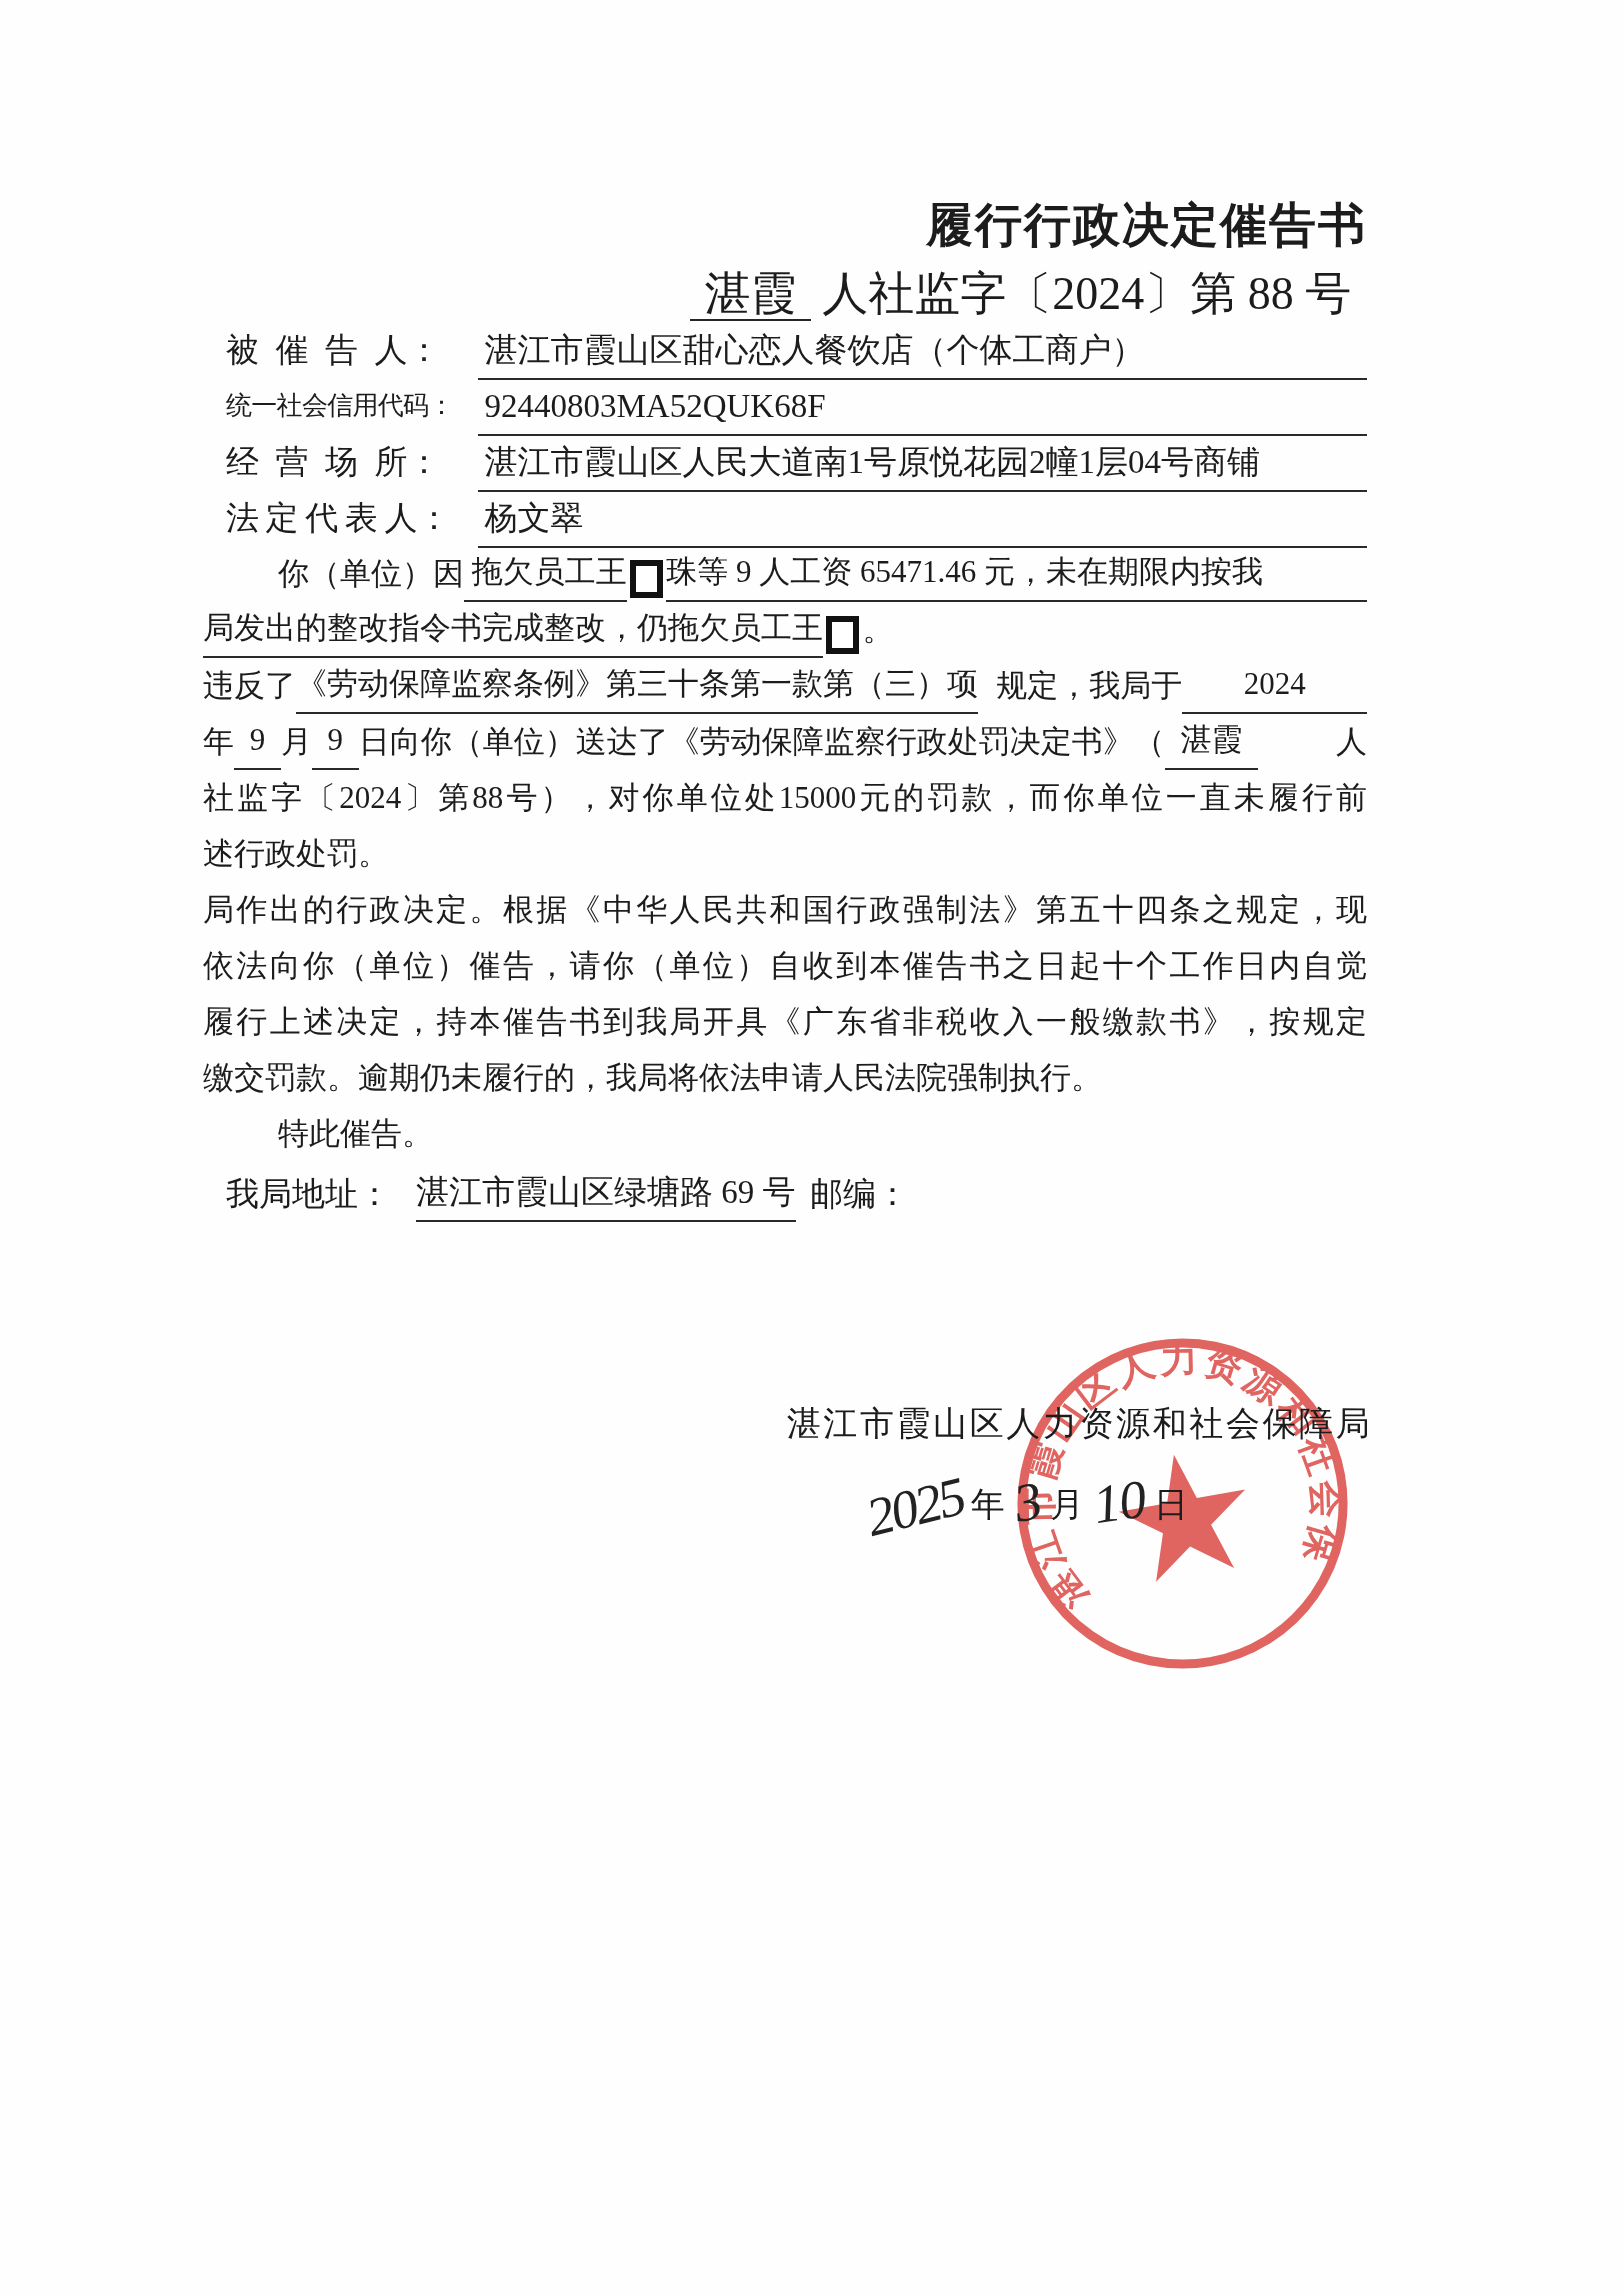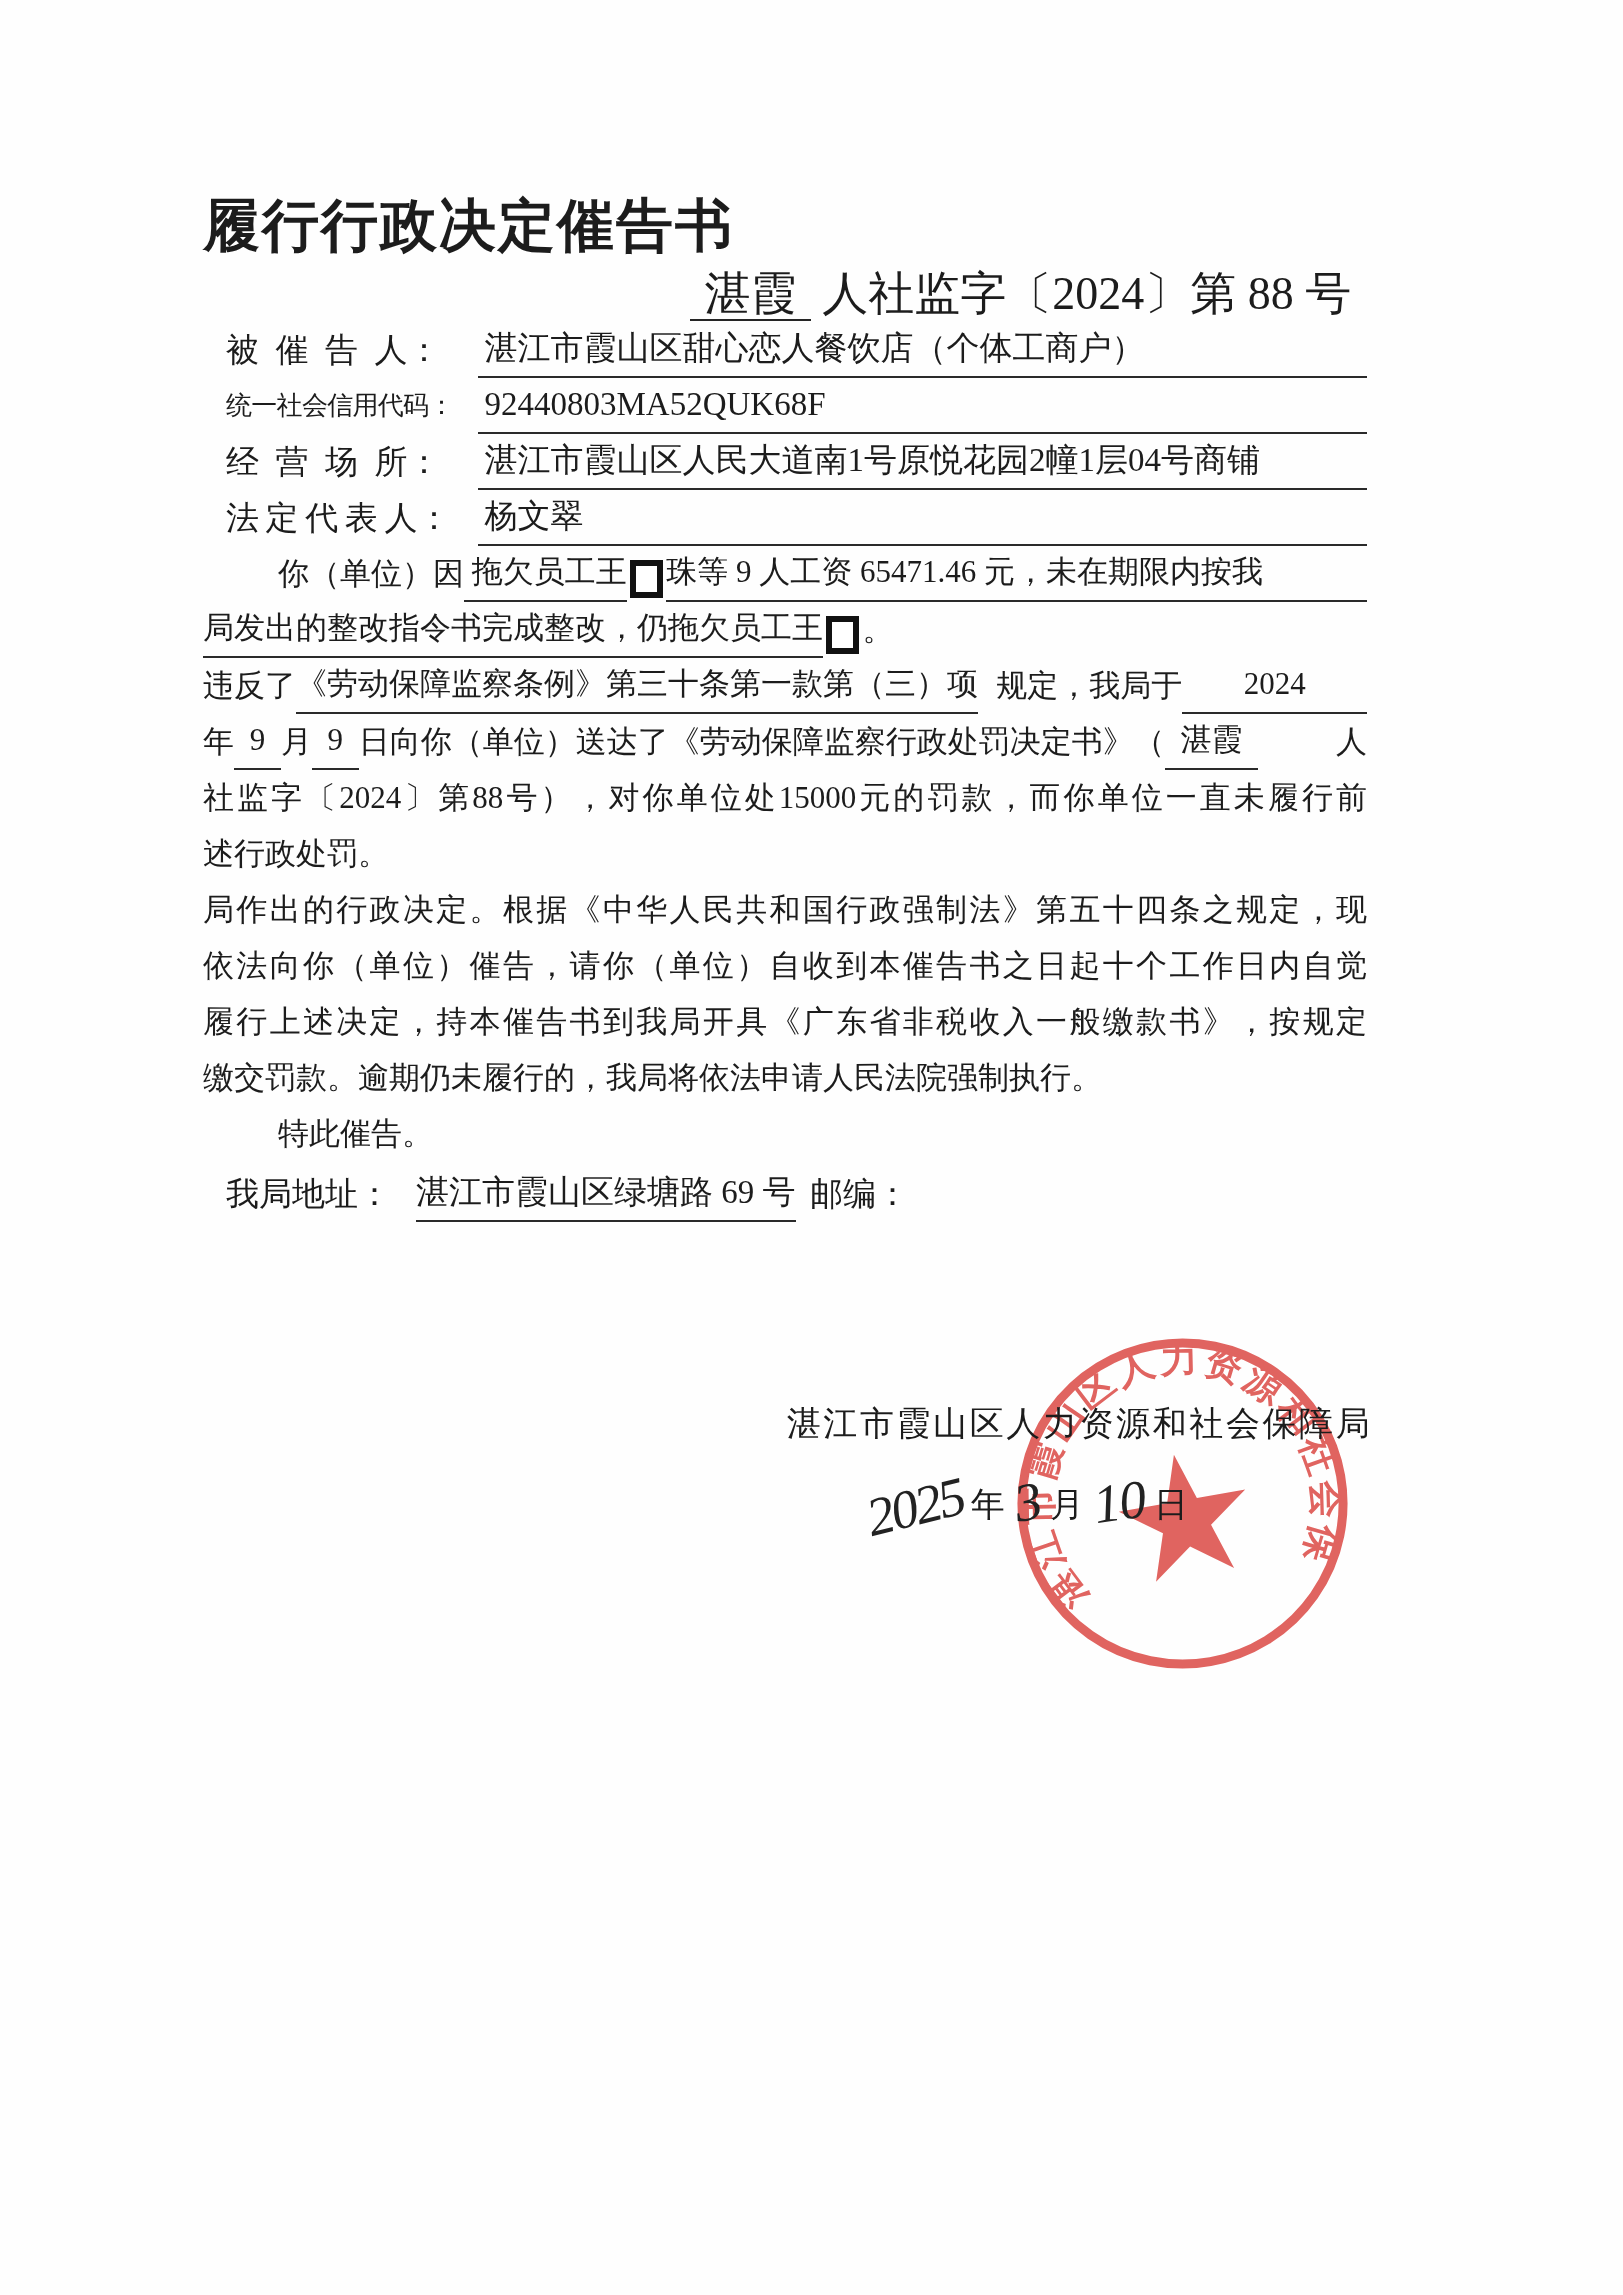--- a/index.html
+++ b/index.html
@@ -4,26 +4,26 @@
 <style>
   html,body { margin:0; padding:0; background:#e8e8e8; }
   .page {
     position:relative; width:1623px; height:2295px; margin:0 auto;
     background:#fefefe; overflow:hidden;
     font-family:"Liberation Serif","DejaVu Serif",serif;
     color:#1c1c1c;
   }
   .content { position:absolute; left:203px; top:189px; width:1164px; font-size:31px; line-height:56px; }
 
-  .title { font-size:57px; font-weight:bold; text-align:left; height:73px; line-height:73px; margin:0 0 3.9px 0; letter-spacing:2px; }
+  .title { font-size:47px; font-weight:bold; text-align:right; height:73px; line-height:73px; margin:0 0 3.9px 0; letter-spacing:2px; }
 
   .docno { text-align:right; height:56px; padding-right:15.7px; font-size:46px; }
   .docno .u-pad { border-bottom:2.6px solid #252525; padding:0 14.4px; }
 
-  .frow { display:flex; align-items:flex-end; height:56px; padding-left:23px; font-size:33px; }
+  .frow { display:flex; align-items:flex-start; height:56px; padding-left:23px; font-size:33px; }
   .flabel { flex:0 0 252px; white-space:pre; }
   .flabel.condensed { font-size:26px; letter-spacing:-0.7px; line-height:56px; align-self:flex-end; }
   .fvalue { flex:1 1 auto; border-bottom:2.6px solid #2a2a2a; white-space:pre; padding-left:6.5px; }
 
   .bline { display:flex; align-items:flex-end; height:56px; }
   .bline span { white-space:pre; }
   .u { border-bottom:2.6px solid #2a2a2a; }
   .fill { flex:1 1 auto; }
   .center { text-align:center; }
   .indent { padding-left:75px; }

